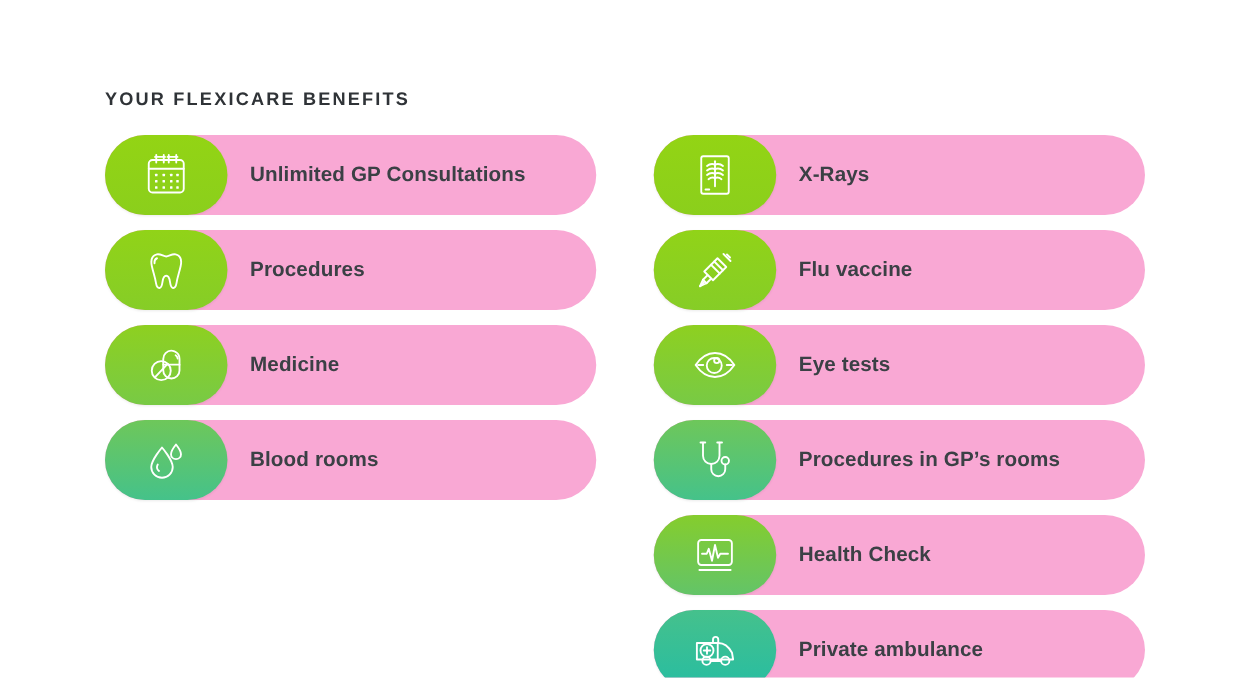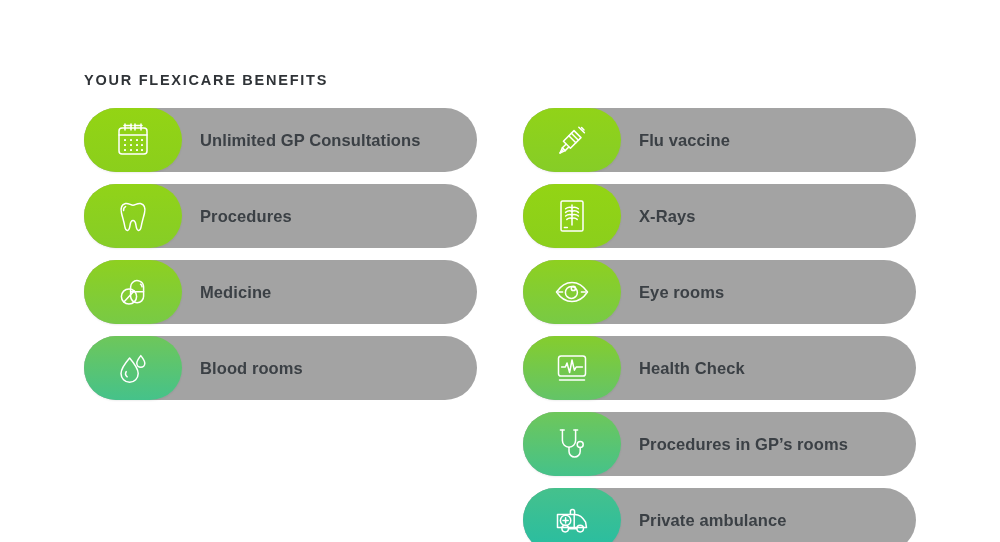--- a/index.html
+++ b/index.html
@@ -48,21 +48,21 @@
     flex-direction: column;
     gap: 12px;
     width: 394px;
   }
 
   .benefit-row {
     position: relative;
     display: flex;
     align-items: center;
     height: 64px;
-    background: #a3a3a3;
+    background: #f9a8d4;
     border-radius: 34px;
     padding-left: 0;
   }
 
   .badge {
     position: relative;
     flex: 0 0 auto;
     width: 98px;
     height: 64px;
     border-radius: 34px;
@@ -166,38 +166,20 @@
         </div>
         <div class="benefit-label">Blood rooms</div>
       </div>
 
 
     </div>
 
     <div class="column">
 
       <div class="benefit-row">
-        <div class="badge" style="background: linear-gradient(rgb(145, 211, 24) 0%, rgb(134, 205, 39) 100%);">
-          <svg width="44" height="44" viewBox="0 0 44 44">
-            <g fill="none" stroke="#ffffff" stroke-width="1.5" stroke-linecap="round" stroke-linejoin="round">
-              <line x1="28.8" y1="9.2" x2="34.4" y2="14.8"></line>
-              <line x1="31.6" y1="9.6" x2="34" y2="12"></line>
-              <path d="M24 12.6 L31 19.6 L20.4 30.2 L13.4 23.2 Z"></path>
-              <line x1="21.4" y1="15.2" x2="28.4" y2="22.2"></line>
-              <line x1="18.8" y1="17.8" x2="25.8" y2="24.8"></line>
-              <path d="M16 26.2 L12.4 29.8 L10 35 L15.2 32.6 L18.8 29"></path>
-              <line x1="12.4" y1="29.8" x2="15.2" y2="32.6"></line>
-              <line x1="10" y1="35" x2="13.2" y2="31.8"></line>
-            </g>
-          </svg>
-        </div>
-        <div class="benefit-label">Flu vaccine</div>
-      </div>
-
-      <div class="benefit-row">
         <div class="badge" style="background: linear-gradient(rgb(147, 212, 20) 0%, rgb(139, 207, 28) 100%);">
           <svg width="44" height="44" viewBox="0 0 44 44">
             <g fill="none" stroke="#ffffff" stroke-width="1.5" stroke-linecap="round" stroke-linejoin="round">
               <rect x="11" y="7" width="22" height="30" rx="1.6"></rect>
               <line x1="22" y1="11" x2="22" y2="31"></line>
               <path d="M22 13.6 C20 13 17.2 13.4 15.6 14.8"></path>
               <path d="M22 13.6 C24 13 26.8 13.4 28.4 14.8"></path>
               <path d="M22 17.2 C20 16.6 17.2 17 15.6 18.4"></path>
               <path d="M22 17.2 C24 16.6 26.8 17 28.4 18.4"></path>
               <path d="M22 20.8 C20 20.2 17.2 20.6 15.6 22"></path>
@@ -205,59 +187,77 @@
               <path d="M22 24.4 C20.4 23.8 18.2 24.2 16.8 25.4"></path>
               <path d="M22 24.4 C23.6 23.8 25.8 24.2 27.2 25.4"></path>
               <line x1="14.4" y1="33.6" x2="17.4" y2="33.6"></line>
             </g>
           </svg>
         </div>
         <div class="benefit-label">X-Rays</div>
       </div>
 
       <div class="benefit-row">
+        <div class="badge" style="background: linear-gradient(rgb(145, 211, 24) 0%, rgb(134, 205, 39) 100%);">
+          <svg width="44" height="44" viewBox="0 0 44 44">
+            <g fill="none" stroke="#ffffff" stroke-width="1.5" stroke-linecap="round" stroke-linejoin="round">
+              <line x1="28.8" y1="9.2" x2="34.4" y2="14.8"></line>
+              <line x1="31.6" y1="9.6" x2="34" y2="12"></line>
+              <path d="M24 12.6 L31 19.6 L20.4 30.2 L13.4 23.2 Z"></path>
+              <line x1="21.4" y1="15.2" x2="28.4" y2="22.2"></line>
+              <line x1="18.8" y1="17.8" x2="25.8" y2="24.8"></line>
+              <path d="M16 26.2 L12.4 29.8 L10 35 L15.2 32.6 L18.8 29"></path>
+              <line x1="12.4" y1="29.8" x2="15.2" y2="32.6"></line>
+              <line x1="10" y1="35" x2="13.2" y2="31.8"></line>
+            </g>
+          </svg>
+        </div>
+        <div class="benefit-label">Flu vaccine</div>
+      </div>
+
+      <div class="benefit-row">
         <div class="badge" style="background: linear-gradient(rgb(142, 208, 32) 0%, rgb(120, 202, 69) 100%);">
           <svg width="44" height="44" viewBox="0 0 44 44">
             <g fill="none" stroke="#ffffff" stroke-width="1.5" stroke-linecap="round" stroke-linejoin="round">
               <path d="M6.5 22 C11 15.4 16.4 12.4 22 12.4 C27.6 12.4 33 15.4 37.5 22 C33 28.6 27.6 31.6 22 31.6 C16.4 31.6 11 28.6 6.5 22 Z"></path>
               <circle cx="21.4" cy="22.4" r="6"></circle>
               <circle cx="23.4" cy="18.4" r="2.1"></circle>
               <path d="M8.4 22 L12.6 22 M35.6 22 L31.4 22"></path>
             </g>
           </svg>
         </div>
-        <div class="benefit-label">Eye rooms</div>
-      </div>
-
-      <div class="benefit-row">
-        <div class="badge" style="background: linear-gradient(rgb(133, 205, 45) 0%, rgb(99, 196, 104) 100%);">
-          <svg width="44" height="44" viewBox="0 0 44 44">
-            <g fill="none" stroke="#ffffff" stroke-width="1.5" stroke-linecap="round" stroke-linejoin="round">
-              <rect x="8.5" y="10" width="27" height="20" rx="2.6"></rect>
-              <path d="M11.6 21 L15.4 21 L17 17 L19.6 26.6 L22 14 L24.4 24.2 L26.2 21 L32.4 21"></path>
-              <line x1="9.5" y1="34" x2="34.5" y2="34"></line>
-            </g>
-          </svg>
-        </div>
-        <div class="benefit-label">Health Check</div>
+        <div class="benefit-label">Eye tests</div>
       </div>
 
       <div class="benefit-row">
         <div class="badge" style="background: linear-gradient(rgb(110, 199, 90) 0%, rgb(69, 194, 138) 100%);">
           <svg width="44" height="44" viewBox="0 0 44 44">
             <g fill="none" stroke="#ffffff" stroke-width="1.5" stroke-linecap="round" stroke-linejoin="round">
               <path d="M12.4 8.2 L12.4 18.6 A6.6 6.6 0 0 0 25.6 18.6 L25.6 8.2"></path>
               <line x1="10.4" y1="8" x2="14.2" y2="8"></line>
               <line x1="23.8" y1="8" x2="27.6" y2="8"></line>
               <path d="M19 25.4 L19 29.4 A5.6 5.6 0 0 0 30.2 29.4 L30.2 25.6"></path>
               <circle cx="30.2" cy="22.6" r="3"></circle>
             </g>
           </svg>
         </div>
         <div class="benefit-label">Procedures in GP’s rooms</div>
+      </div>
+
+      <div class="benefit-row">
+        <div class="badge" style="background: linear-gradient(rgb(133, 205, 45) 0%, rgb(99, 196, 104) 100%);">
+          <svg width="44" height="44" viewBox="0 0 44 44">
+            <g fill="none" stroke="#ffffff" stroke-width="1.5" stroke-linecap="round" stroke-linejoin="round">
+              <rect x="8.5" y="10" width="27" height="20" rx="2.6"></rect>
+              <path d="M11.6 21 L15.4 21 L17 17 L19.6 26.6 L22 14 L24.4 24.2 L26.2 21 L32.4 21"></path>
+              <line x1="9.5" y1="34" x2="34.5" y2="34"></line>
+            </g>
+          </svg>
+        </div>
+        <div class="benefit-label">Health Check</div>
       </div>
 
       <div class="benefit-row">
         <div class="badge" style="background: linear-gradient(rgb(69, 193, 140) 0%, rgb(39, 189, 162) 100%);">
           <svg width="44" height="44" viewBox="0 0 44 44">
             <g fill="none" stroke="#ffffff" stroke-width="1.5" stroke-linecap="round" stroke-linejoin="round">
               <path d="M7.5 16.4 L24.6 16.4 C29.4 16.4 33 19.4 35.6 24.2 L36.5 29.6 L7.5 29.6 Z"></path>
               <path d="M24.2 16.4 L24.2 29.6"></path>
               <circle cx="15.2" cy="30.6" r="3.3"></circle>
               <circle cx="30.2" cy="30.6" r="3.3"></circle>

